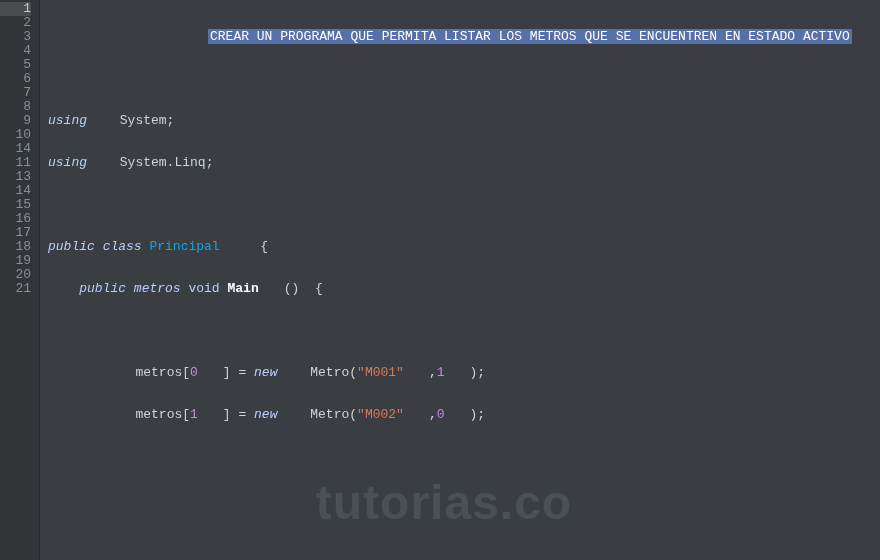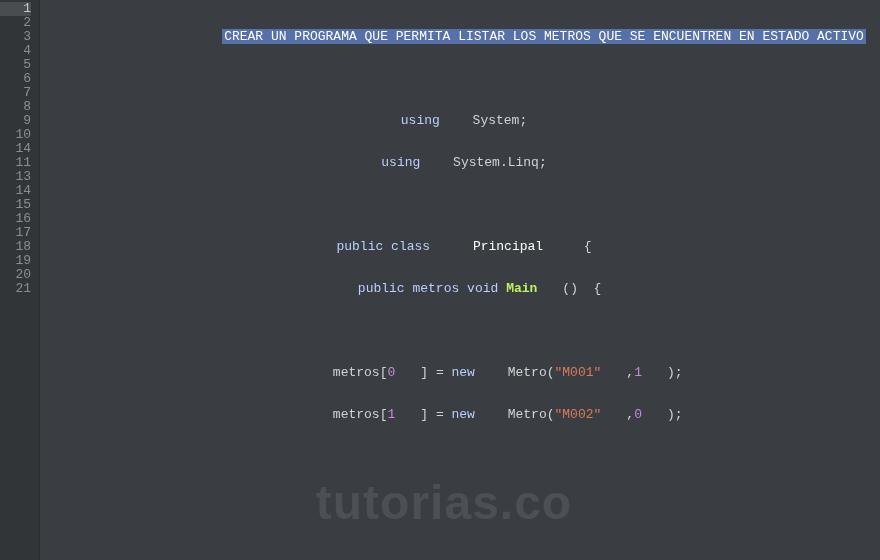--- a/index.html
+++ b/index.html
@@ -33,32 +33,31 @@
     background: #4a4d50;
     color: #c8c8c8;
   }
   .code {
     flex: 1;
     padding: 2px 0 0 8px;
     line-height: 14px;
     color: #d0d3d6;
     white-space: pre;
     position: relative;
-    text-align: center;
   }
   .row { height: 14px; }
   .sel {
     background: #5670a8;
     color: #ffffff;
     padding: 0 2px;
   }
-  .kw   { color: #b8cfff; }
+  .kw   { color: #b8cfff; font-style: italic; }
   .type { color: #b8cfff; }
-  .cls  { color: #ffffff; margin-left: 35px; }
-  .fn   { color: #bef264; font-weight: bold; }
+  .cls  { color: #0ea5e9; }
+  .fn   { color: #ffffff; font-weight: bold; }
   .cmt  { color: #7a8a6e; font-style: italic; }
   .num  { color: #c58be0; }
   .str  { color: #d97a5a; }
   .plain{ color: #d0d3d6; margin-left: 25px; }
   .watermark {
     position: absolute;
     bottom: 30px;
     left: 0;
     right: 0;
     text-align: center;

